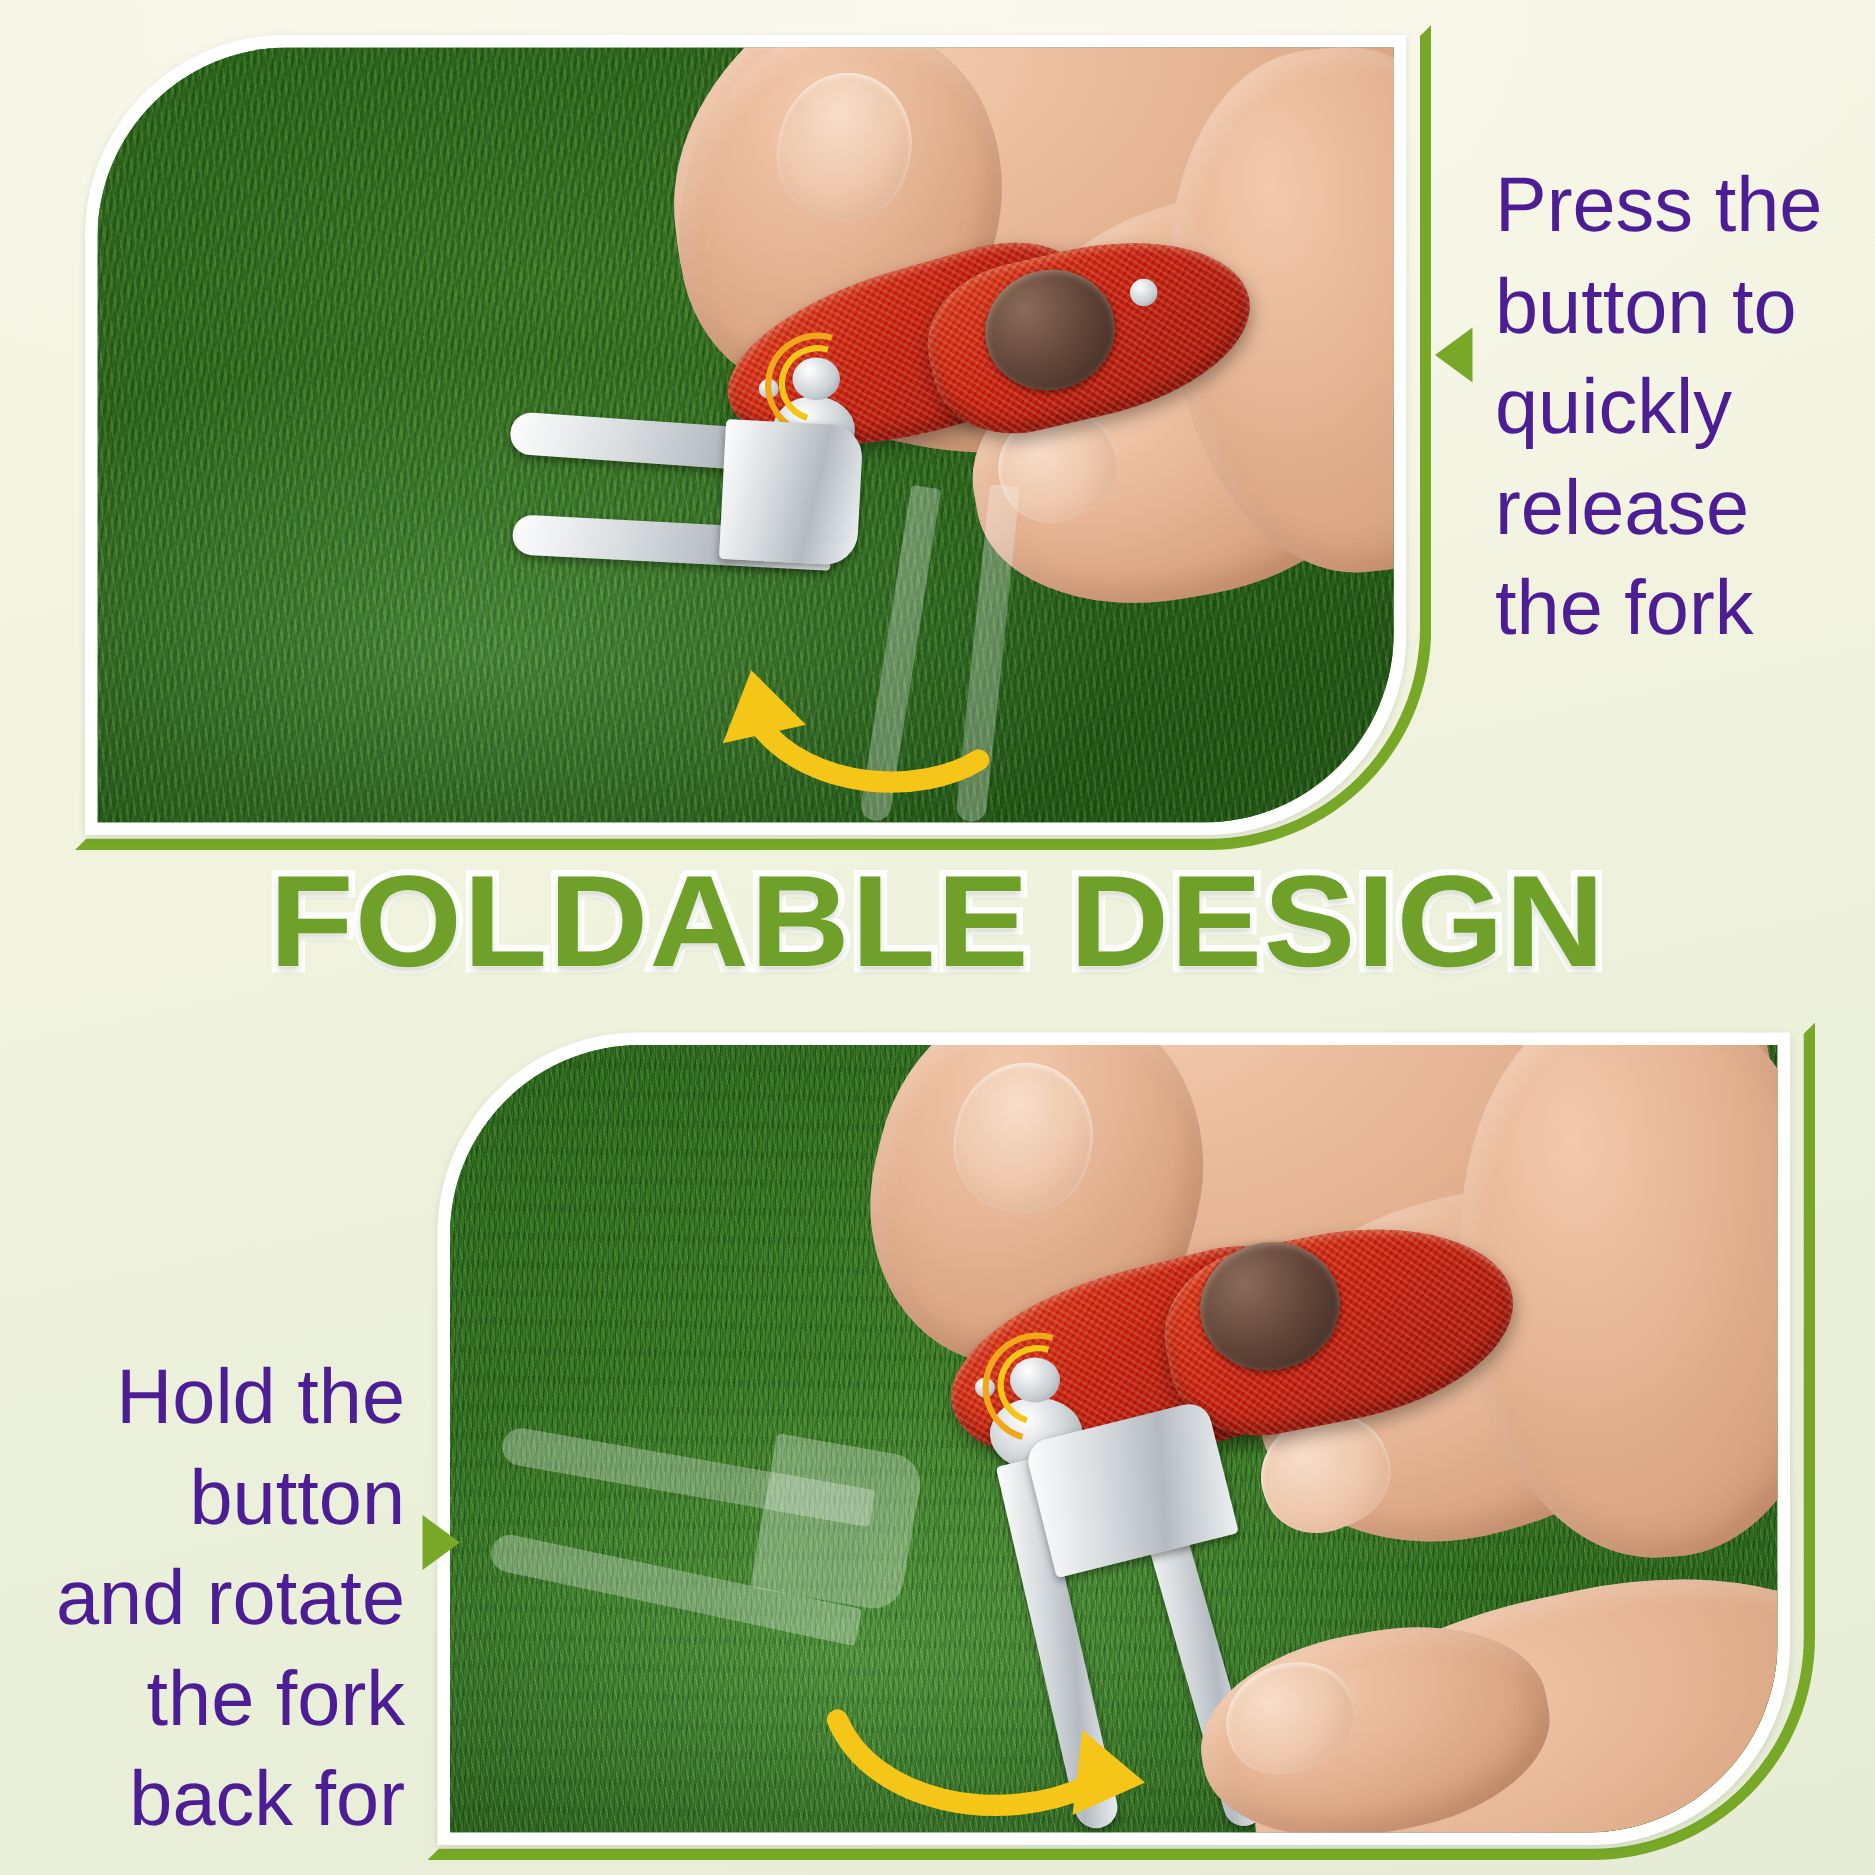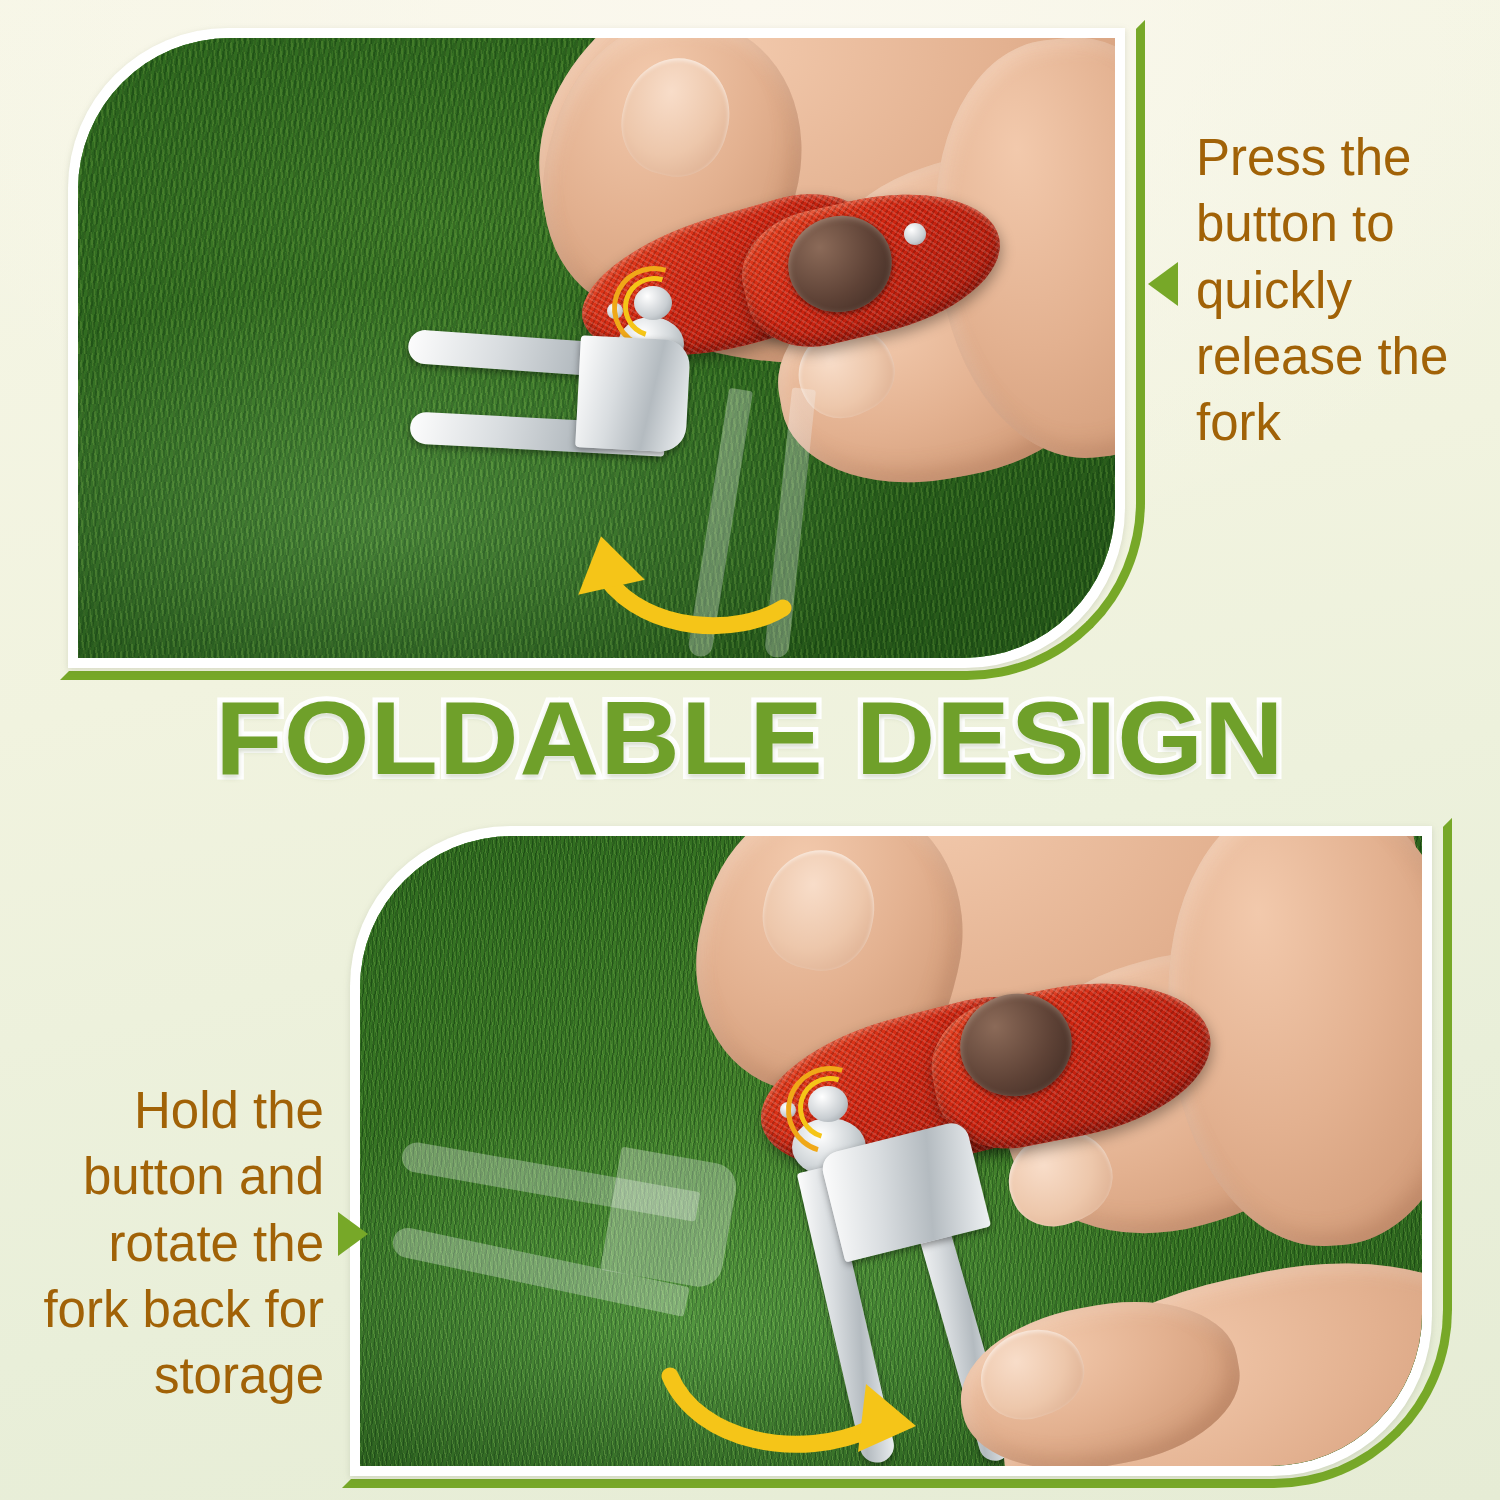--- a/index.html
+++ b/index.html
@@ -94,21 +94,21 @@
     font-size:104px;line-height:1;font-weight:bold;letter-spacing:1px;
     font-family:"Liberation Sans","DejaVu Sans",sans-serif;
     transform:scaleX(1.06);
     color:#6fa02a;
     -webkit-text-stroke:10px #ffffff;
     paint-order:stroke fill;
     text-shadow:0 0 2px #ffffff, 0 3px 5px rgba(120,140,90,.35);
   }
 
   
-  .caption{position:absolute;color:#a16207;font-size:51px;line-height:1.30;font-weight:normal;}
+  .caption{position:absolute;color:#4c1d95;font-size:62px;line-height:1.30;font-weight:normal;}
   #caption1{left:1196px;top:125px;width:270px;text-align:left;}
   #caption2{left:40px;top:1078px;width:284px;text-align:right;}
 
   .tri{position:absolute;width:0;height:0;}
   #tri1{left:1148px;top:262px;border-top:22px solid transparent;border-bottom:22px solid transparent;border-right:30px solid #77a828;}
   #tri2{left:338px;top:1212px;border-top:22px solid transparent;border-bottom:22px solid transparent;border-left:30px solid #77a828;}
 </style>
 </head>
 <body>
 

